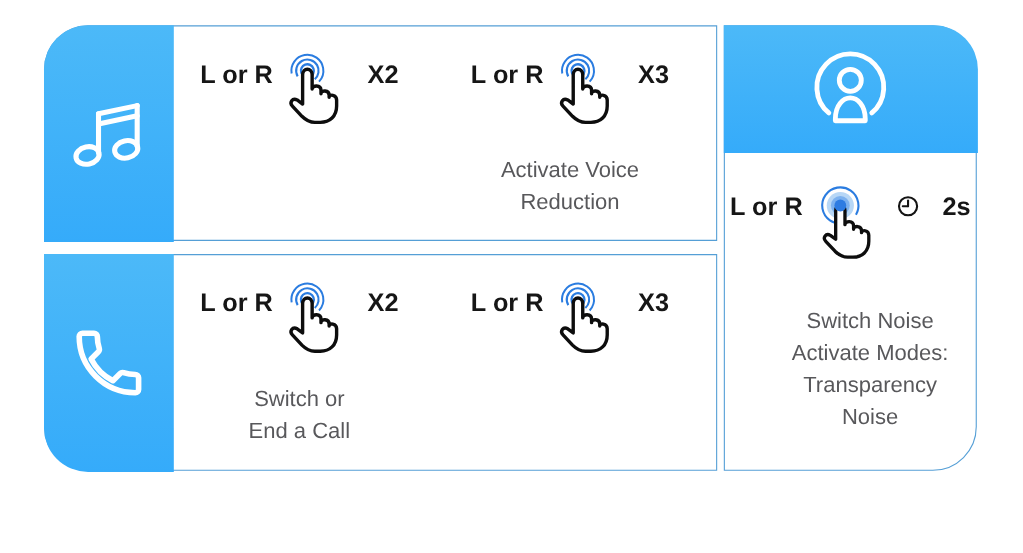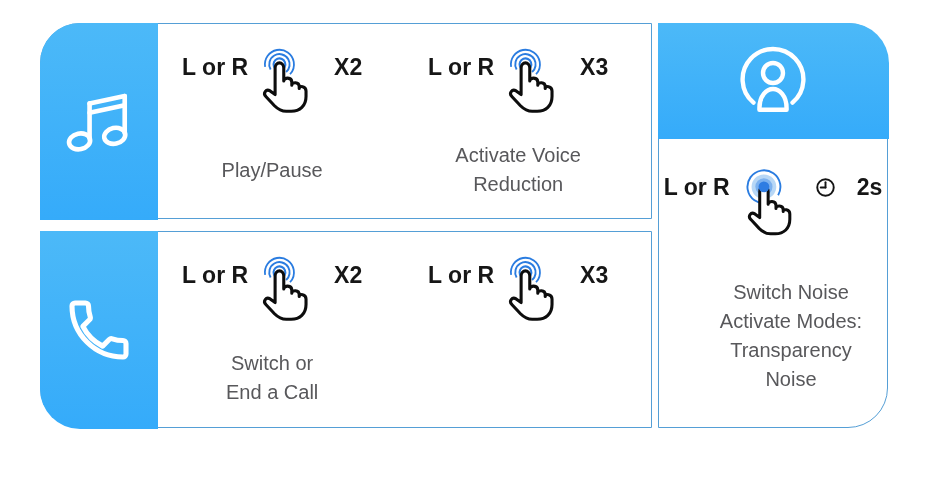--- a/index.html
+++ b/index.html
@@ -73,23 +73,20 @@
       <div class="gcol">
         <div class="grow">
           <span class="glabel">L or R</span>
           <svg class="tap" viewBox="0 0 100 110" fill="none">
             <circle cx="41" cy="28" r="9.5" stroke="#2a7ce0" stroke-width="3.4" stroke-dasharray="47 13" transform="rotate(115 41 28)"></circle>
             <circle cx="41" cy="28" r="16.5" stroke="#2a7ce0" stroke-width="3.1" stroke-dasharray="74 30" transform="rotate(150 41 28)"></circle>
             <circle cx="41" cy="28" r="23.5" stroke="#2a7ce0" stroke-width="2.9" stroke-dasharray="95 53" transform="rotate(170 41 28)"></circle>
             <use href="#hand-shape"></use>
           </svg>
           <span class="gcount">X2</span>
-        </div>
-        <div class="caption">
-          <span>Play/Pause</span>
         </div>
       </div>
       <div class="gcol wide">
         <div class="grow">
           <span class="glabel">L or R</span>
           <svg class="tap" viewBox="0 0 100 110" fill="none">
             <circle cx="41" cy="28" r="9.5" stroke="#2a7ce0" stroke-width="3.4" stroke-dasharray="47 13" transform="rotate(115 41 28)"></circle>
             <circle cx="41" cy="28" r="16.5" stroke="#2a7ce0" stroke-width="3.1" stroke-dasharray="74 30" transform="rotate(150 41 28)"></circle>
             <circle cx="41" cy="28" r="23.5" stroke="#2a7ce0" stroke-width="2.9" stroke-dasharray="95 53" transform="rotate(170 41 28)"></circle>
             <use href="#hand-shape"></use>

